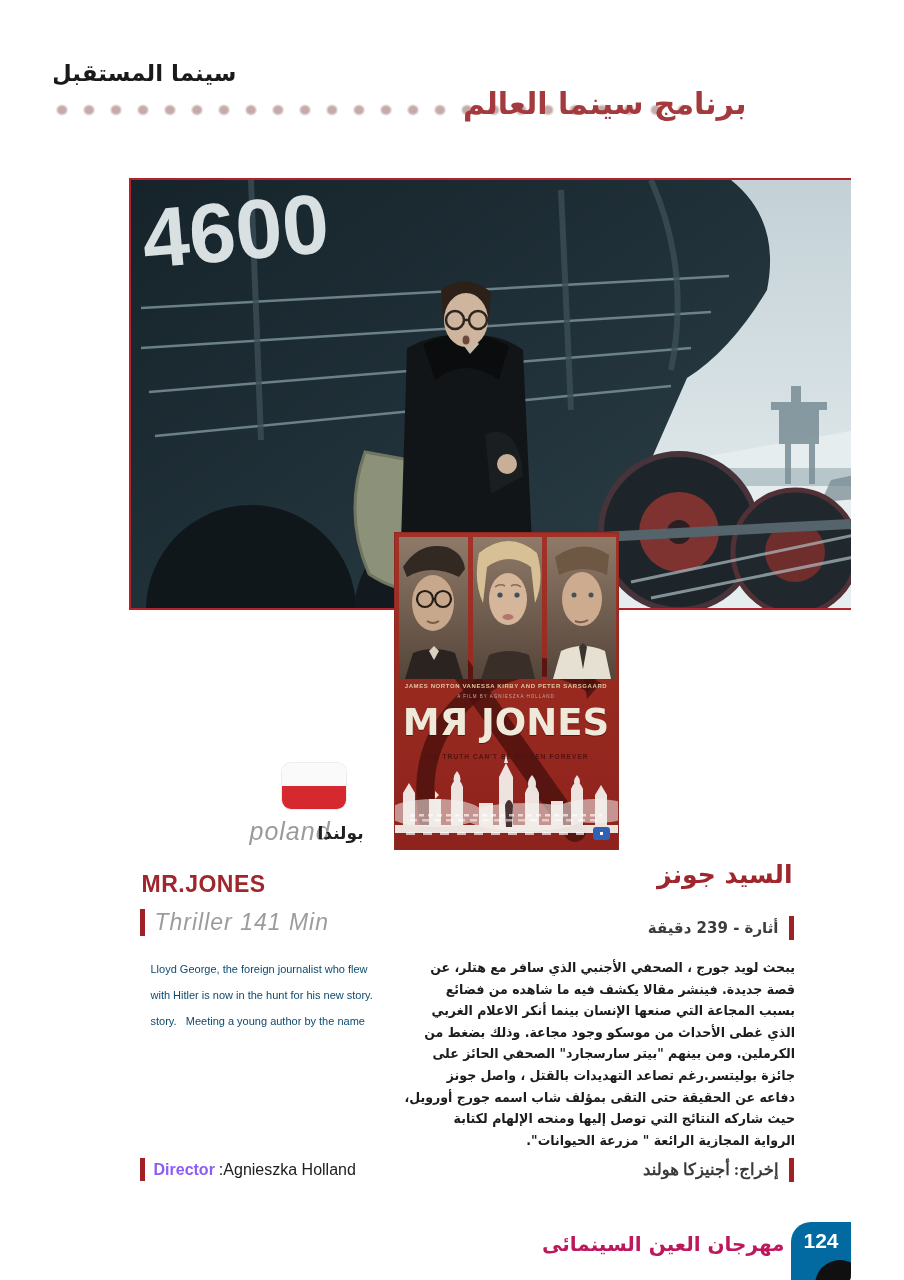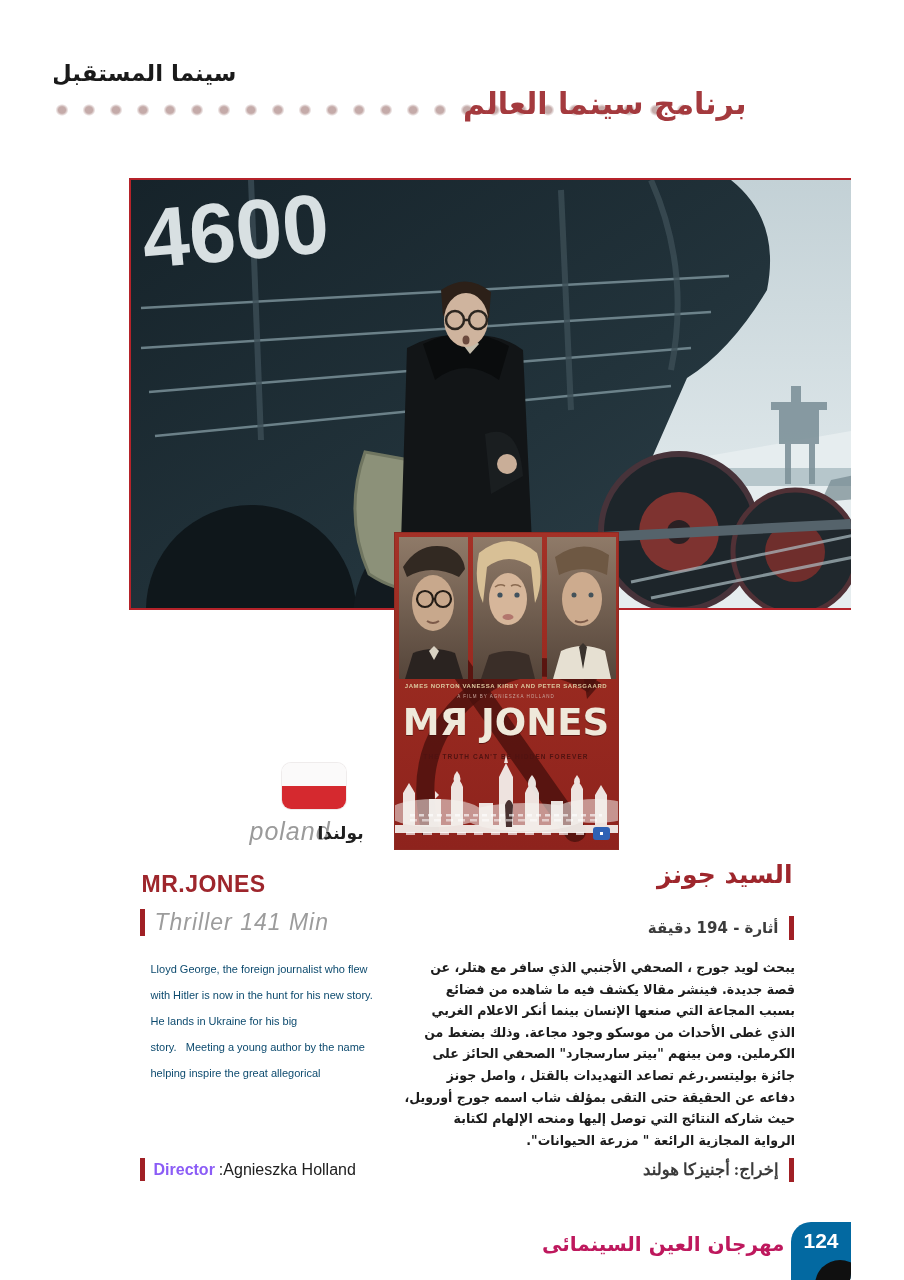--- a/index.html
+++ b/index.html
@@ -336,34 +336,32 @@
   <div class="country-arabic ar">بولندا</div>
 
   <div class="en-title">MR.JONES</div>
   <div class="genre-row-en">
     <div class="red-bar"></div>
     <div class="genre-text-en">Thriller 141 Min</div>
   </div>
   <div class="en-synopsis">
     <div class="en-line">Lloyd George, the foreign journalist who flew</div>
     <div class="en-line">with Hitler is now in the hunt for his new story.</div>
-    <div class="en-line">He lands in Ukraine for his big</div>
     <div class="en-line">story.   Meeting a young author by the name</div>
-    <div class="en-line">helping inspire the great allegorical</div>
   </div>
   <div class="director-row-en">
     <div class="red-bar-sm"></div>
     <span class="director-label-en">Director</span>
     <span class="director-value-en">:Agnieszka Holland</span>
   </div>
 
   <div class="ar-title">السيد جونز</div>
   <div class="genre-row-ar">
     <div class="red-bar-ar"></div>
-    <div class="genre-text-ar">أثارة - 194 دقيقة</div>
+    <div class="genre-text-ar">أثارة - 239 دقيقة</div>
   </div>
   <div class="ar-synopsis">
     <div class="ar-line">يبحث لويد جورج ، الصحفي الأجنبي الذي سافر مع هتلر، عن</div>
     <div class="ar-line">قصة جديدة. فينشر مقالا يكشف فيه ما شاهده من فضائع</div>
     <div class="ar-line">بسبب المجاعة التي صنعها الإنسان بينما أنكر الاعلام الغربي</div>
     <div class="ar-line">الذي غطى الأحداث من موسكو وجود مجاعة. وذلك بضغط من</div>
     <div class="ar-line">الكرملين. ومن بينهم "بيتر سارسجارد" الصحفي الحائز على</div>
     <div class="ar-line">جائزة بوليتسر.رغم تصاعد التهديدات بالقتل ، واصل جونز</div>
     <div class="ar-line">دفاعه عن الحقيقة حتى التقى بمؤلف شاب اسمه جورج أورويل،</div>
     <div class="ar-line">حيث شاركه النتائج التي توصل إليها ومنحه الإلهام لكتابة</div>

